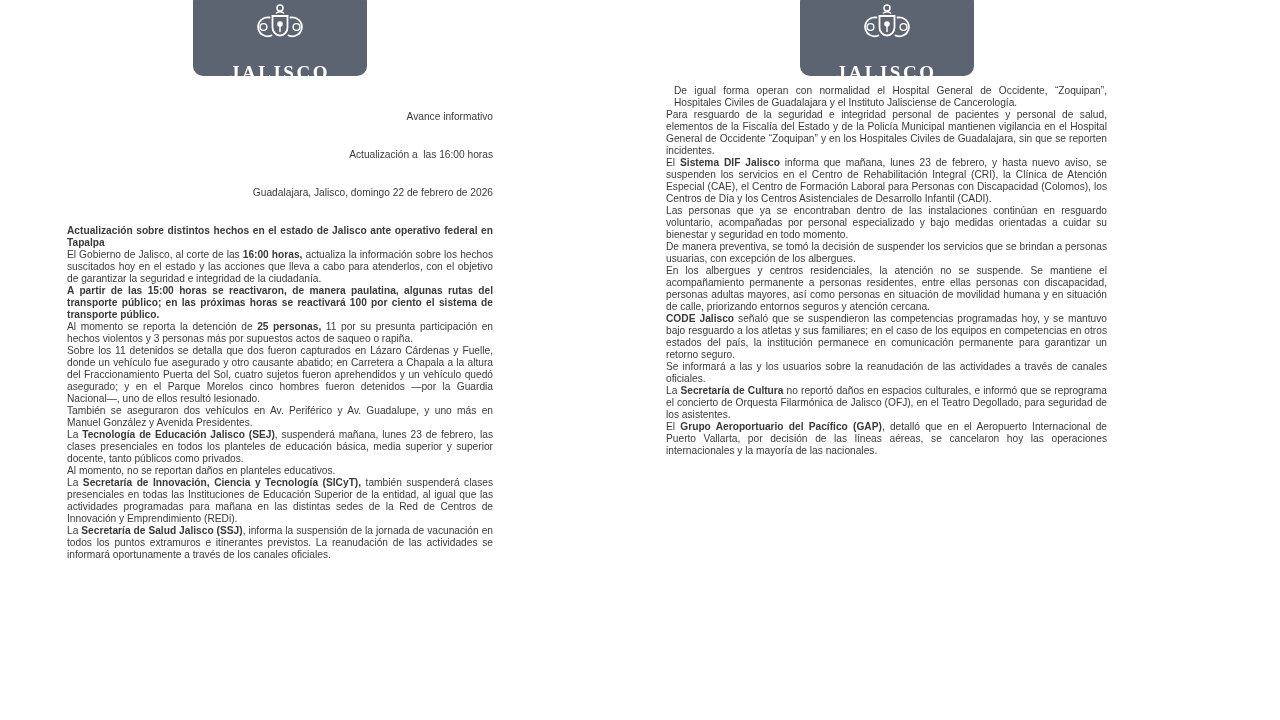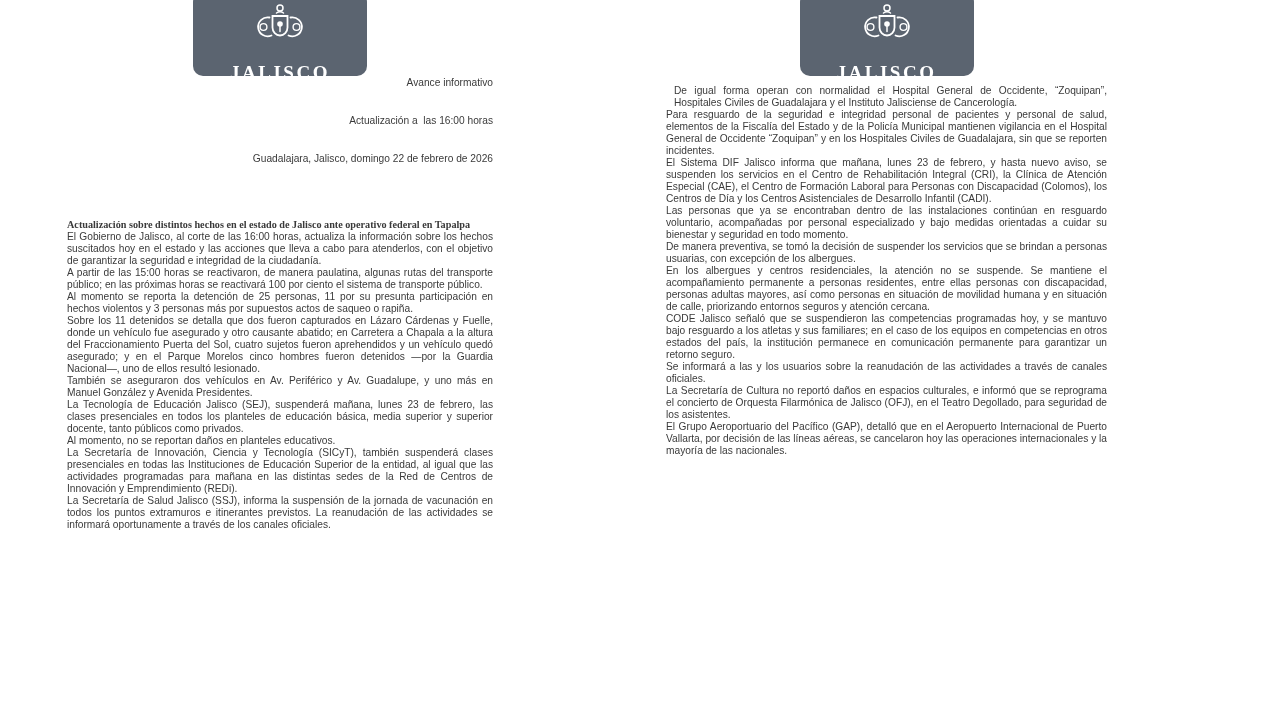--- a/index.html
+++ b/index.html
@@ -46,39 +46,38 @@
   .logo-sub {
     font-size:4.6px;
     letter-spacing:1.7px;
     line-height:5px;
     margin-top:1px;
     opacity:.95;
   }
 
   
   .press-header {
-    padding-top:52px;
+    padding-top:86px;
     text-align:right;
     line-height:12.6px;
     white-space:pre-wrap;
   }
 
   .doc-title {
-    margin-top:28px;
+    margin-top:0;
     font-weight:bold;
     text-align:justify;
-    font-family:Liberation Serif, serif;
   }
   .paras > p.para {
     margin-top:0;
     text-align:justify;
   }
   #page-right .paras { padding-top:85px; }
   #page-right .paras > p.para:first-child { margin-top:0;margin-left:8px; }
-  b { font-weight:normal; }
+  b { font-weight:bold; }
 </style>
 </head>
 <body>
 
 <div class="page" id="page-left">
   <div class="badge">
     <svg class="crest" width="56" height="44" viewBox="0 0 56 44" fill="none" stroke="#ffffff" stroke-linecap="round">
       <circle cx="28" cy="5" r="3" stroke-width="1.5"></circle>
       <path d="M24.5 10 Q28 7.5 31.5 10" stroke-width="1.5"></path>
       <path d="M20.5 13 h15 v11.5 a7.5 8 0 0 1 -15 0 z" stroke-width="1.8"></path>

